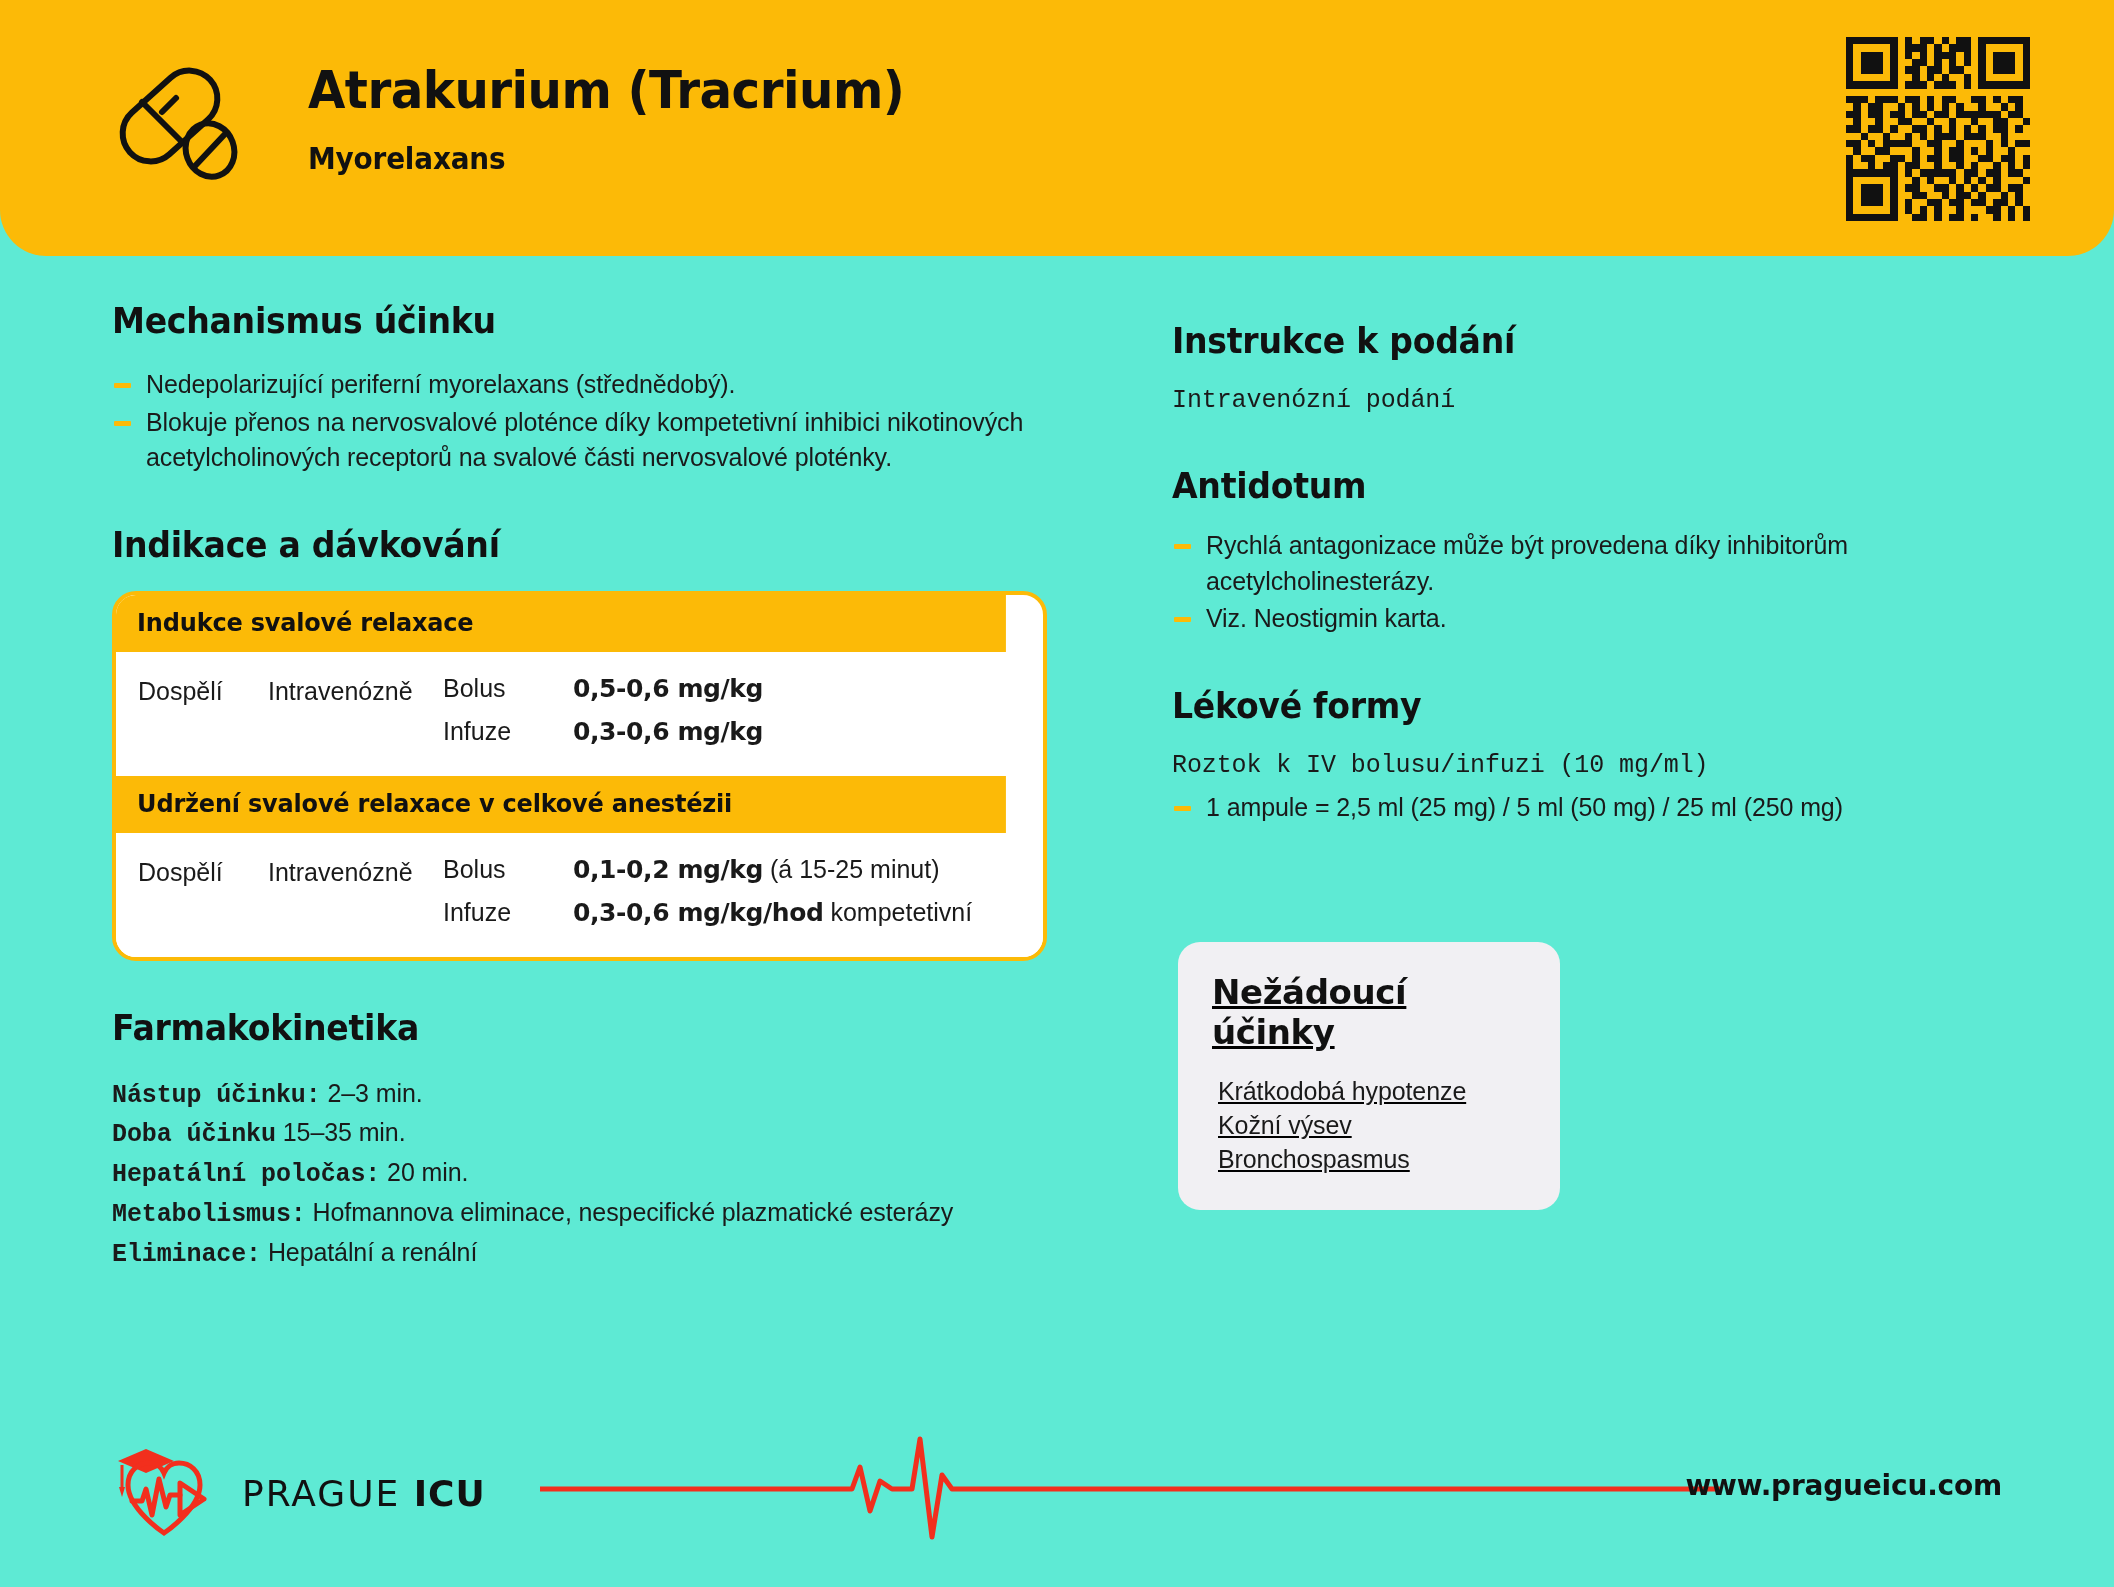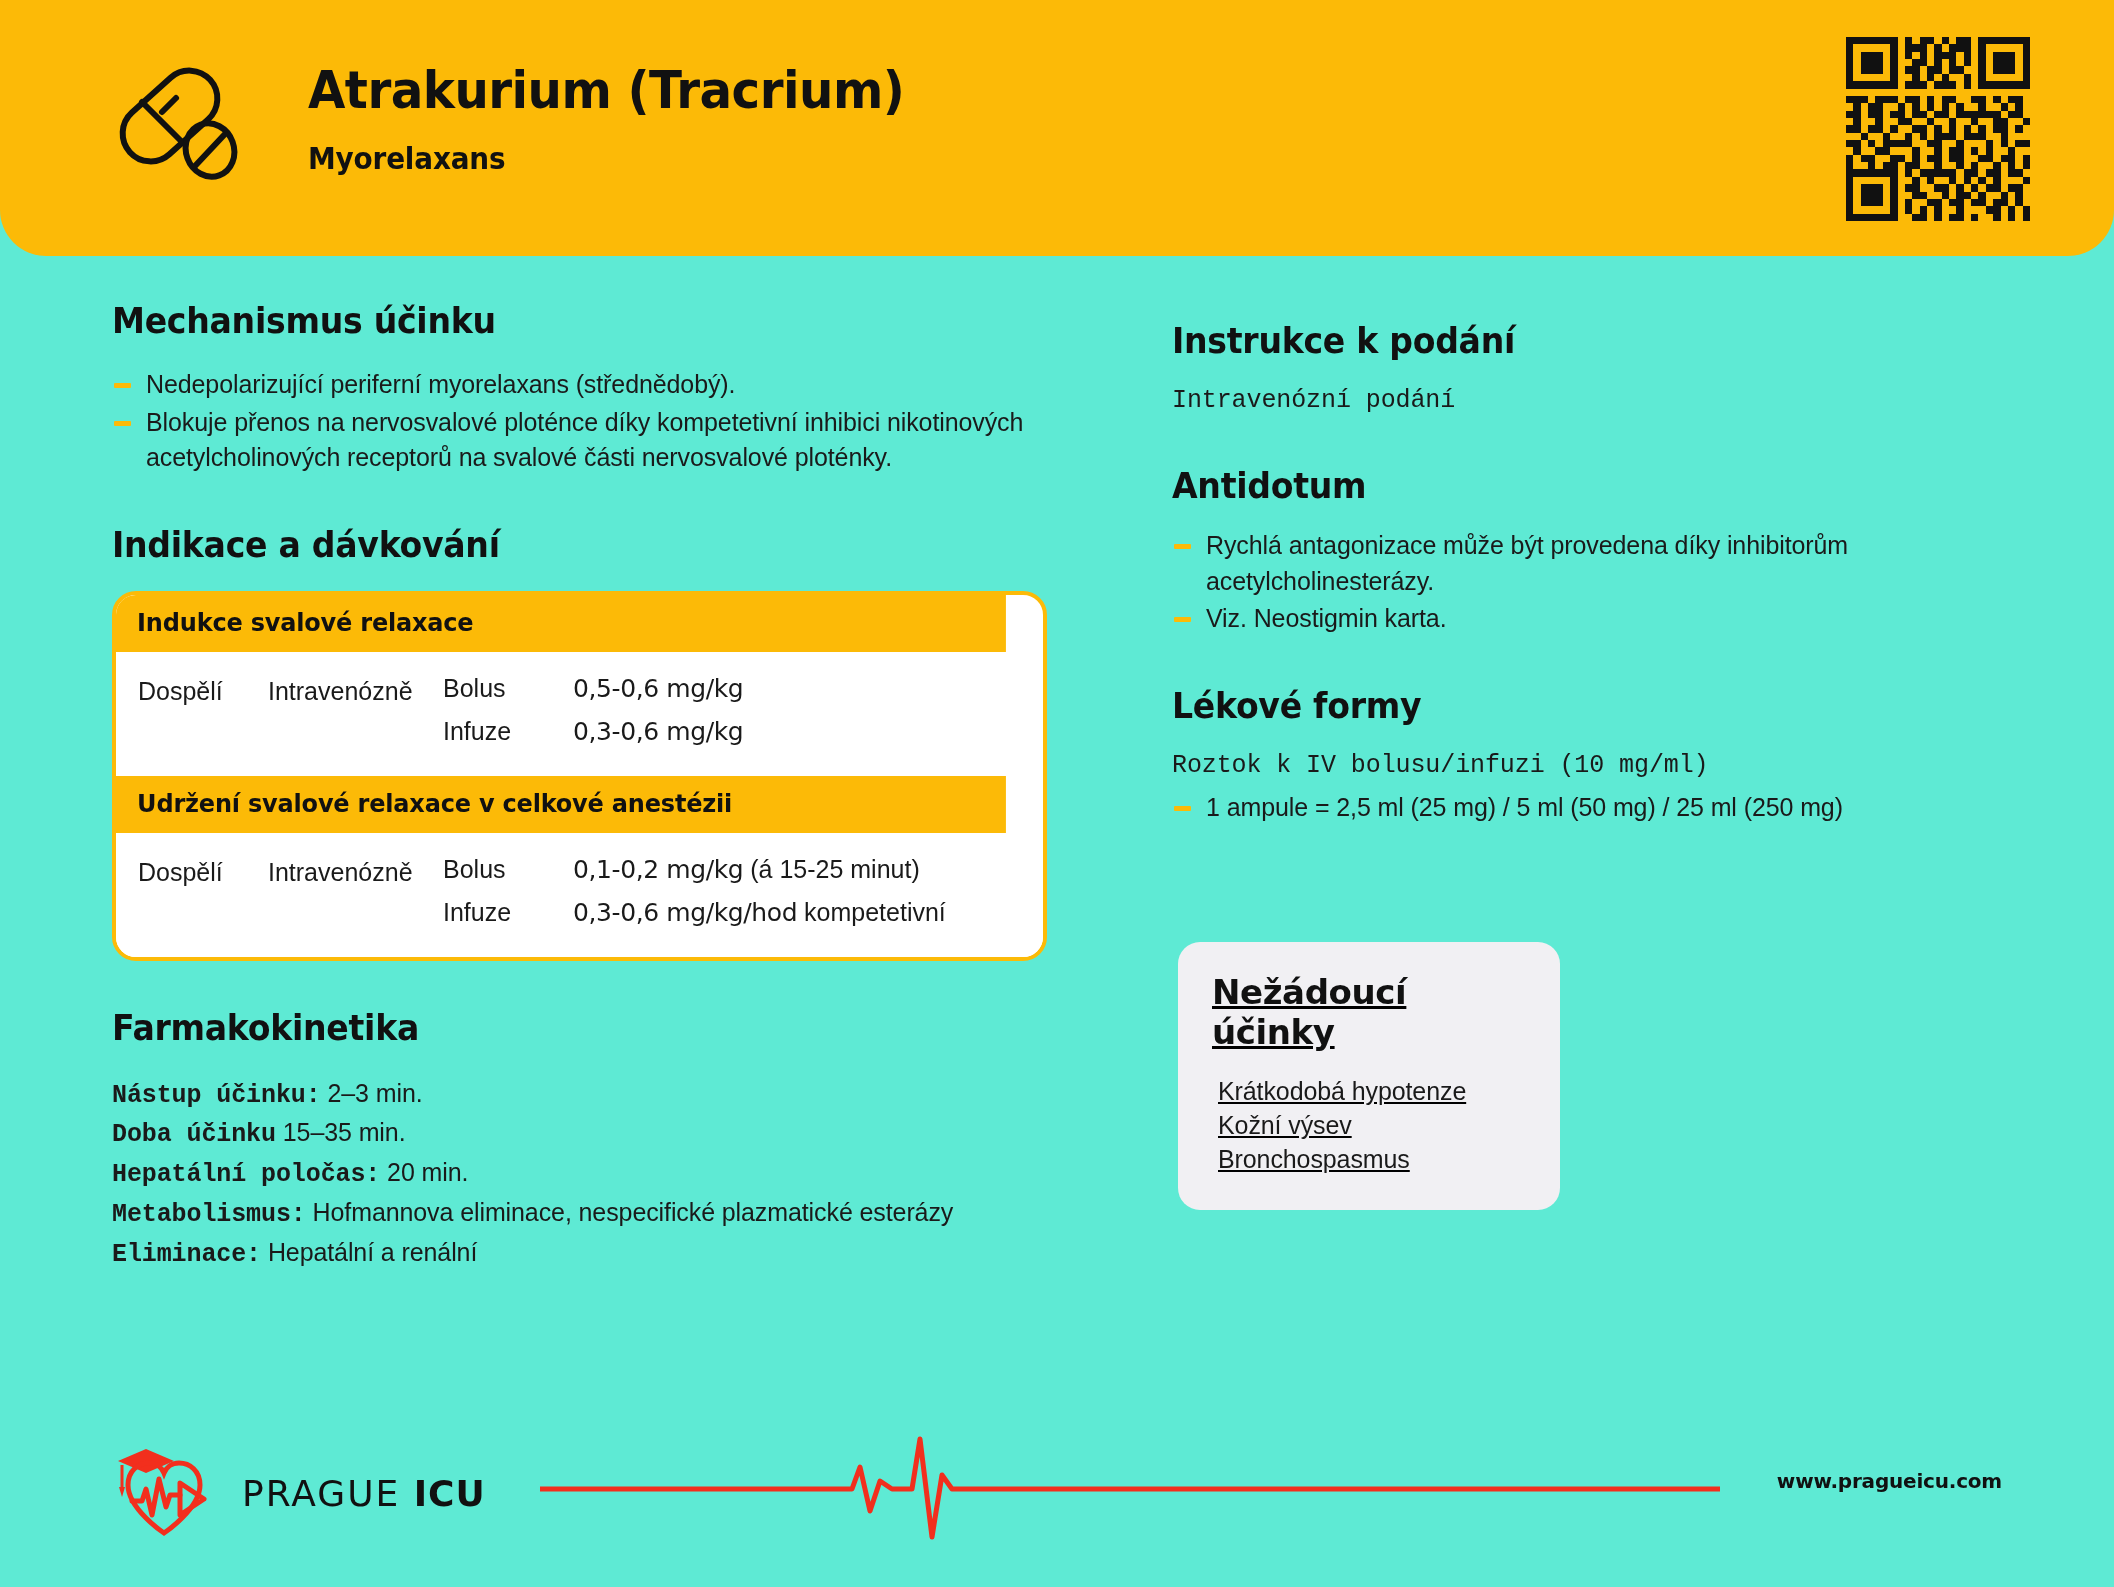--- a/index.html
+++ b/index.html
@@ -162,21 +162,21 @@
   .dose-row {
     display: flex;
     align-items: baseline;
     margin-bottom: 14px;
   }
   .dose-row:last-child { margin-bottom: 0; }
   .dose-route { width: 130px; flex: none; font-size: 25px; color: #1a1a1a; }
   .dose-val { font-size: 25px; color: #1a1a1a; }
   .dose-val b {
     font-family: "DejaVu Sans", sans-serif;
-    font-weight: 400;
+    font-weight: 700;
     letter-spacing: -0.4px;
   }
 
   
   .pk-line {
     font-size: 25px;
     line-height: 1.47;
     color: #1a1a1a;
     letter-spacing: -0.1px;
   }
@@ -241,21 +241,21 @@
     position: absolute;
     left: 540px; top: 22px;
     width: 1180px; height: 118px;
   }
   .ecg svg { display: block; width: 1180px; height: 118px; }
   .site-url {
     position: absolute;
     right: 112px; top: 62px;
     font-family: "DejaVu Sans", sans-serif;
     font-weight: 700;
-    font-size: 20px;
+    font-size: 28px;
     letter-spacing: -0.2px;
     color: #111111;
   }
 </style>
 </head>
 <body>
 
 <div class="card">
 
   <div class="header">

